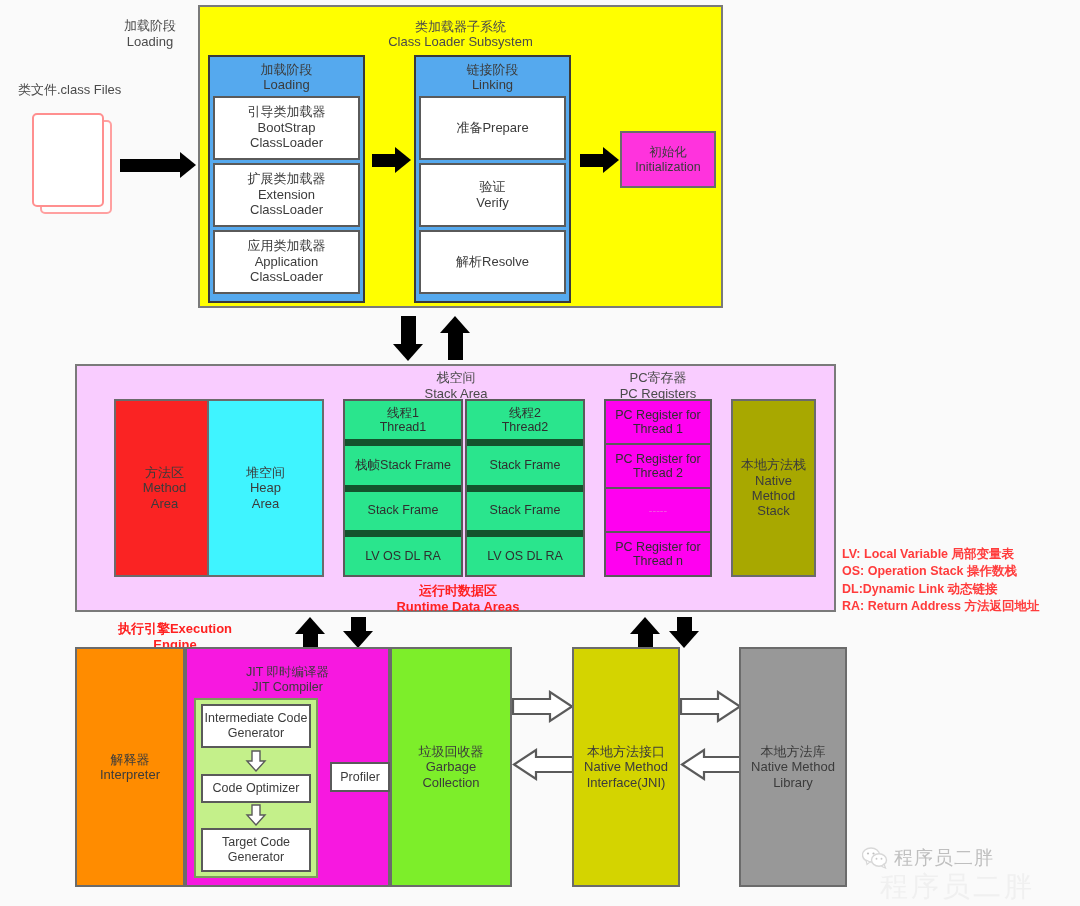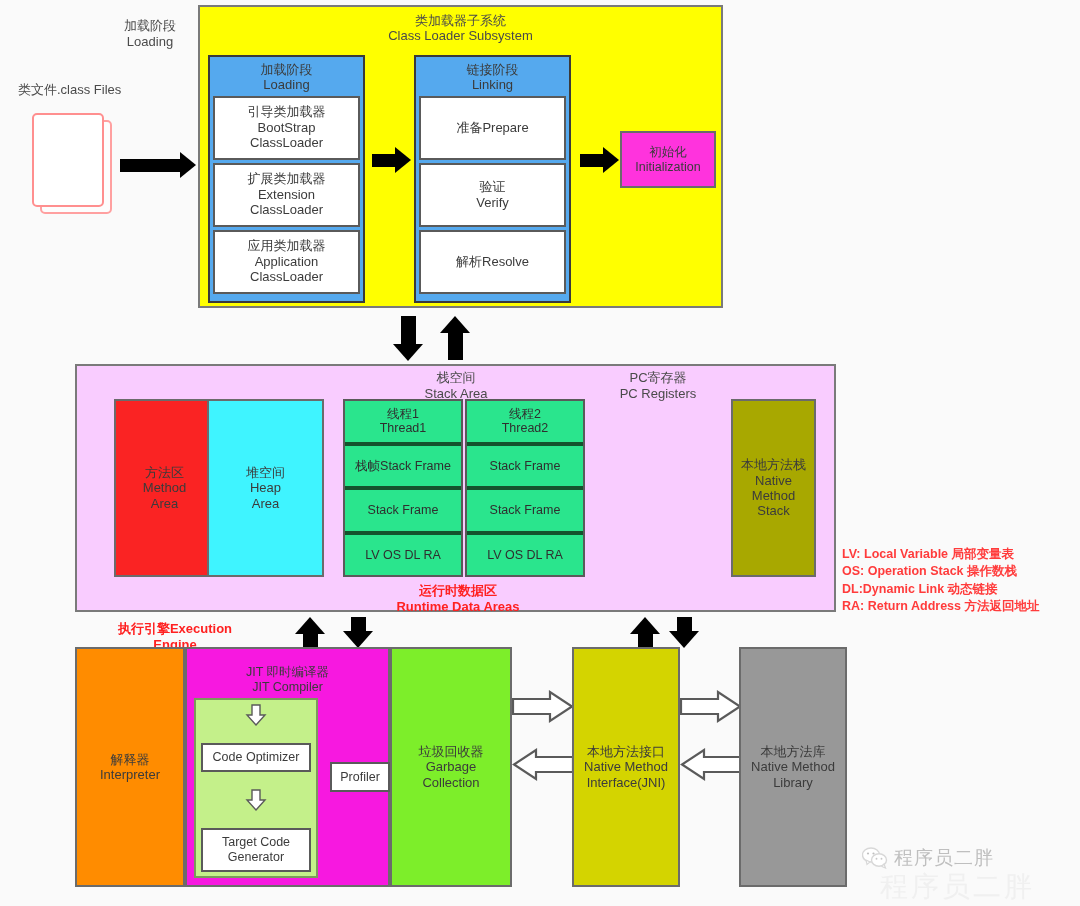--- a/index.html
+++ b/index.html
@@ -44,21 +44,21 @@
   .en { display: block; }
 
   
   #cls-subsystem {
     left: 198px; top: 5px; width: 525px; height: 303px;
     background: #ffff00;
     justify-content: flex-start;
     border-color: #7a7a7a;
   }
   #cls-subsystem-title {
-    margin-top: 6px;
+    margin-top: 12px;
     font-size: 13px;
     color: #4a4a4a;
   }
   .loader-group {
     position: absolute;
     box-sizing: border-box;
     border: 2px solid #3a3a3a;
     background: #55a9ee;
     display: flex;
     flex-direction: column;
@@ -121,21 +121,21 @@
     position: absolute;
     box-sizing: border-box;
     border: 2px solid #5a5a5a;
     background: #2ae58d;
     display: flex;
     flex-direction: column;
   }
   .stack-cell {
     box-sizing: border-box;
     flex: 1;
-    border-bottom: 4px solid #14532d;
+    border-bottom: 7px solid #14532d;
     background: #2ae58d;
     display: flex;
     align-items: center;
     justify-content: center;
     text-align: center;
     font-size: 12.5px;
     color: #2f2f2f;
     line-height: 1.15;
   }
   .stack-cell:last-child { border-bottom: none; }
@@ -480,20 +480,26 @@
       <div>
         <span class="cn">线程2</span>
         <span class="en">Thread2</span>
       </div>
     </div>
     <div class="stack-cell">Stack Frame</div>
     <div class="stack-cell">Stack Frame</div>
     <div class="stack-cell">LV OS DL RA</div>
   </div>
 
+  <div id="pc-col">
+    <div class="pc-cell">PC Register for Thread 1</div>
+    <div class="pc-cell">PC Register for Thread 2</div>
+    <div class="pc-cell faint">-----</div>
+    <div class="pc-cell">PC Register for Thread n</div>
+  </div>
 
   <div class="box" id="native-stack">
     <span class="cn">本地方法栈</span>
     <span class="en">Native</span>
     <span class="en">Method</span>
     <span class="en">Stack</span>
   </div>
 
   <div class="red-label" style="left:388px; top:583px; width:140px;">
     <span class="cn">运行时数据区</span>
@@ -535,20 +541,24 @@
   </div>
 
   <div class="box" id="jit-compiler">
     <div id="jit-title">
       <span class="cn">JIT 即时编译器</span>
       <span class="en">JIT Compiler</span>
     </div>
   </div>
 
   <div id="jit-inner">
+    <div class="jit-item">
+      <span>Intermediate</span>
+      <span>Code Generator</span>
+    </div>
     <svg width="22" height="22" viewBox="0 0 22 22">
       <polygon points="7,1 15,1 15,11 20,11 11,21 2,11 7,11" fill="#ffffff" stroke="#5a5a5a" stroke-width="1.4"></polygon>
     </svg>
     <div class="jit-item">
       <span>Code Optimizer</span>
     </div>
     <svg width="22" height="22" viewBox="0 0 22 22">
       <polygon points="7,1 15,1 15,11 20,11 11,21 2,11 7,11" fill="#ffffff" stroke="#5a5a5a" stroke-width="1.4"></polygon>
     </svg>
     <div class="jit-item">

